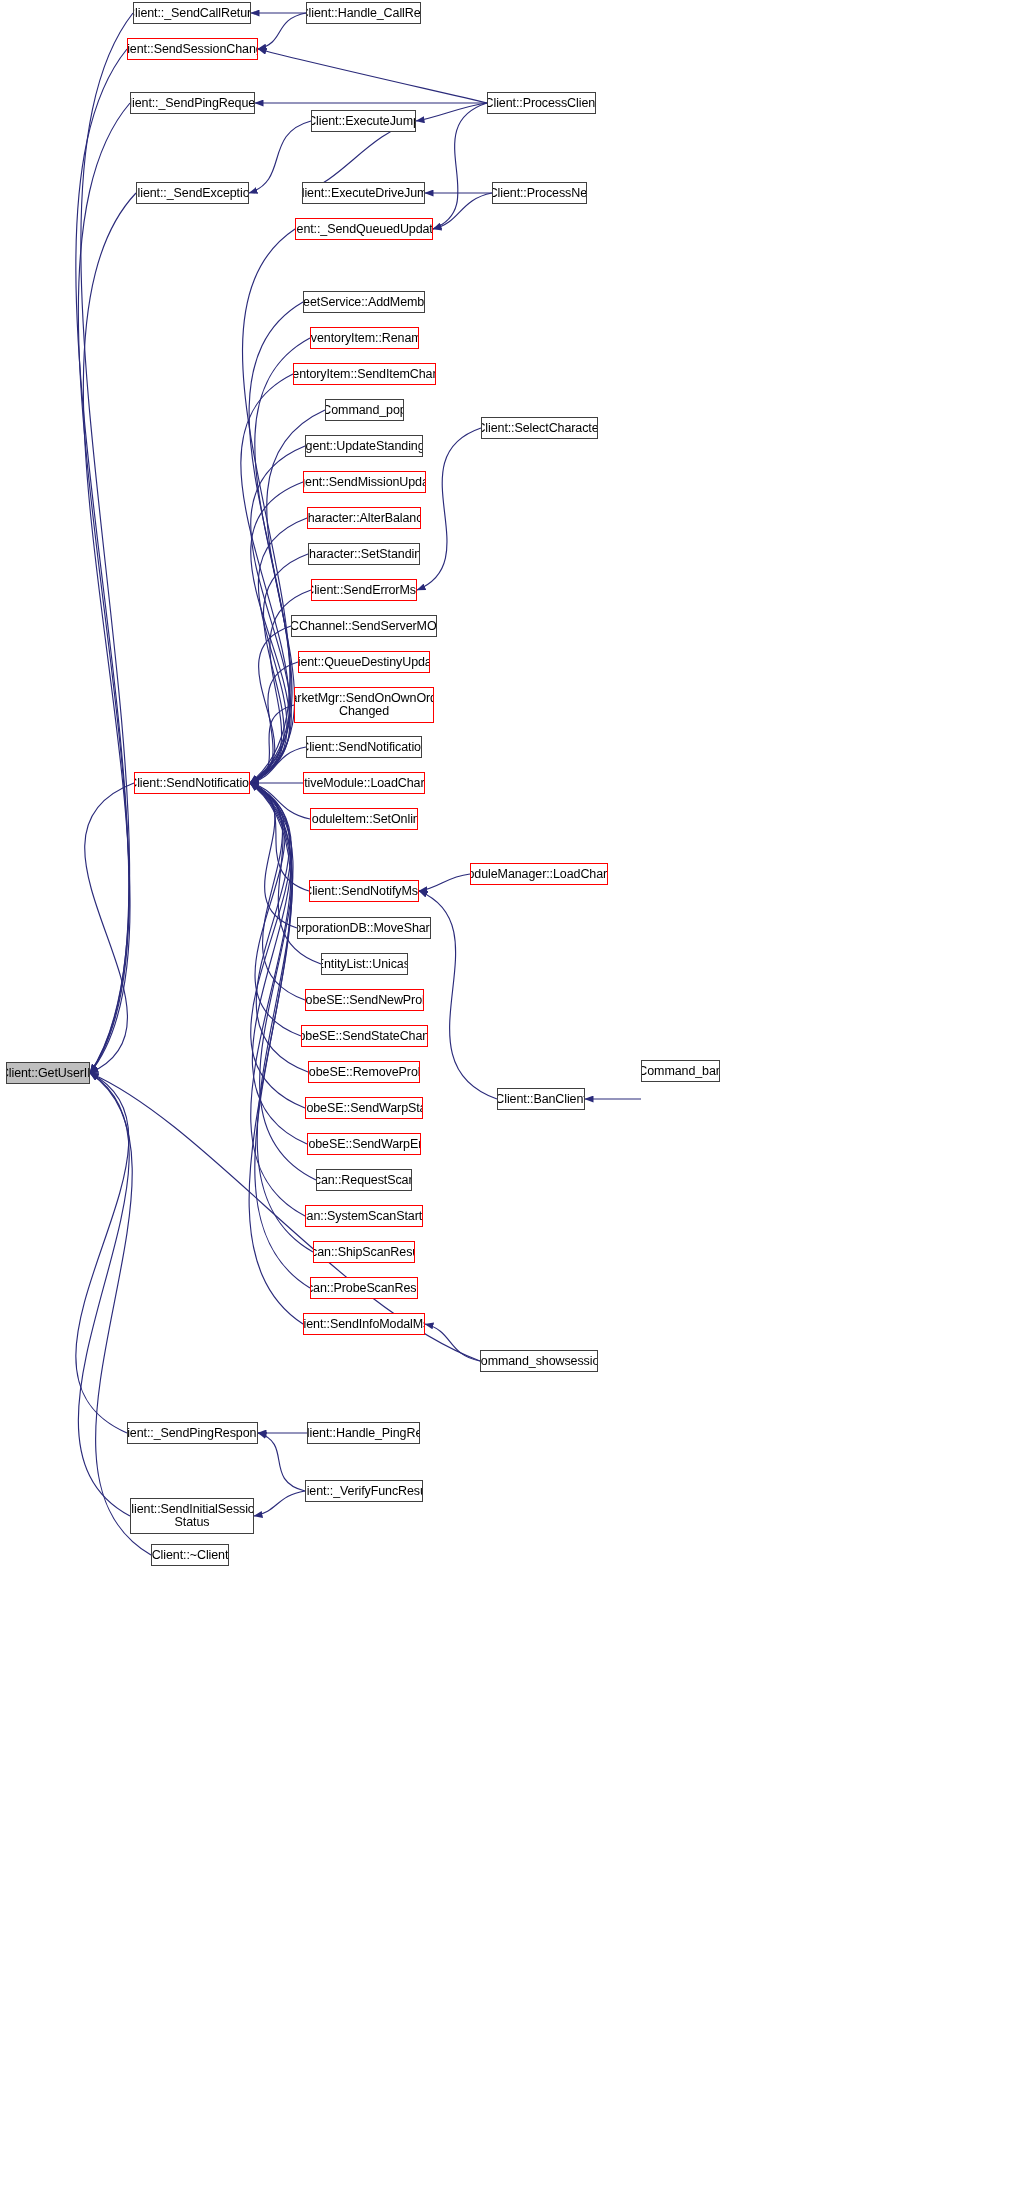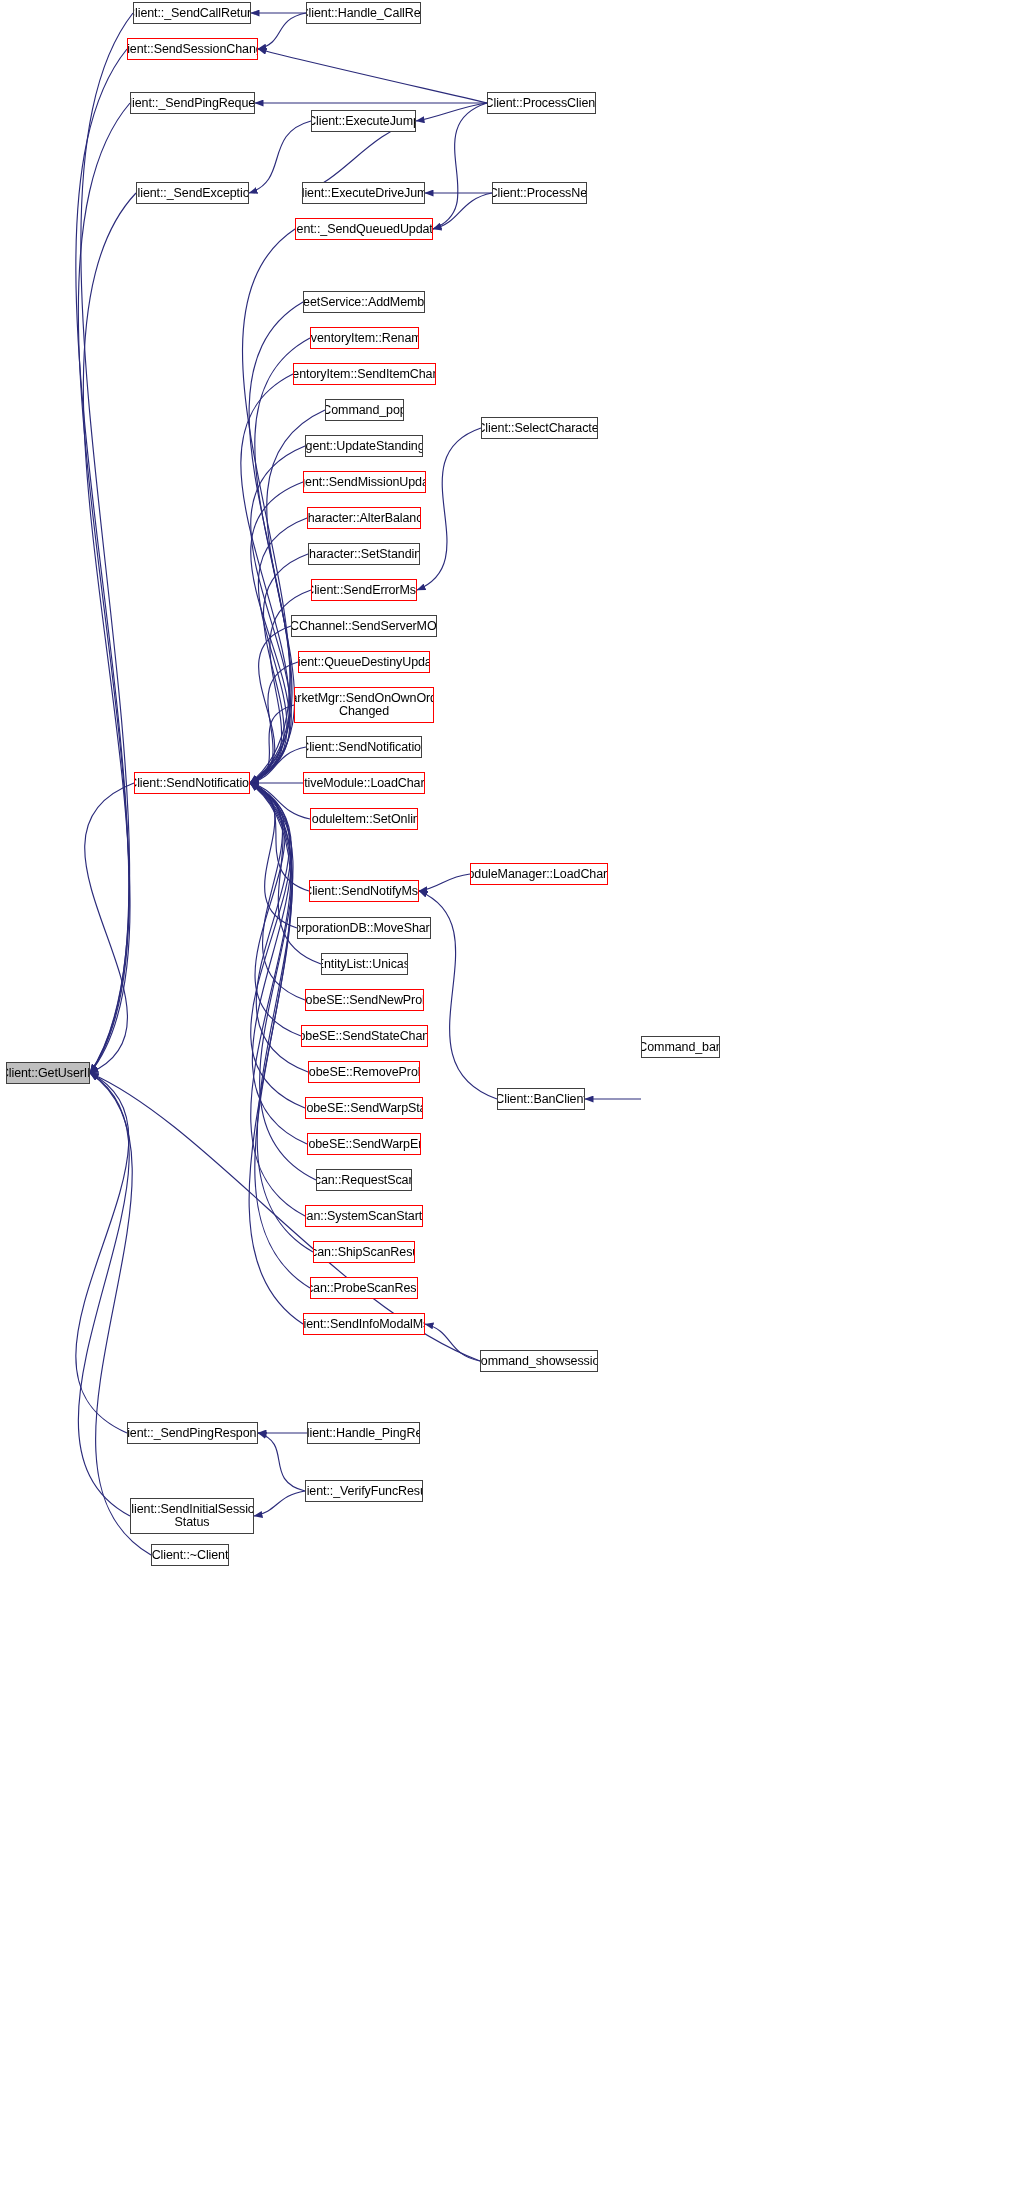--- a/index.html
+++ b/index.html
@@ -120,21 +120,21 @@
       <div class="node red" style="left: 301px; top: 1025px; width: 127px; height: 22px;">ProbeSE::SendStateChange</div>
       <div class="node red" style="left: 308px; top: 1061px; width: 112px; height: 22px;">ProbeSE::RemoveProbe</div>
       <div class="node red" style="left: 305px; top: 1097px; width: 118px; height: 22px;">ProbeSE::SendWarpStart</div>
       <div class="node red" style="left: 307px; top: 1133px; width: 114px; height: 22px;">ProbeSE::SendWarpEnd</div>
       <div class="node" style="left: 316px; top: 1169px; width: 96px; height: 22px;">Scan::RequestScans</div>
       <div class="node red" style="left: 305px; top: 1205px; width: 118px; height: 22px;">Scan::SystemScanStarted</div>
       <div class="node red" style="left: 313px; top: 1241px; width: 102px; height: 22px;">Scan::ShipScanResult</div>
       <div class="node red" style="left: 310px; top: 1277px; width: 108px; height: 22px;">Scan::ProbeScanResult</div>
       <div class="node red" style="left: 303px; top: 1313px; width: 122px; height: 22px;">Client::SendInfoModalMsg</div>
       <div class="node" style="left: 497px; top: 1088px; width: 88px; height: 22px;">Client::BanClient</div>
-      <div class="node" style="left: 641px; top: 1036px; width: 79px; height: 22px;">Command_ban</div>
+      <div class="node" style="left: 641px; top: 1060px; width: 79px; height: 22px;">Command_ban</div>
       <div class="node" style="left: 480px; top: 1350px; width: 118px; height: 22px;">Command_showsession</div>
       <div class="node focus" style="left: 6px; top: 1062px; width: 84px; height: 22px;">Client::GetUserID</div>
       <div class="node" style="left: 127px; top: 1422px; width: 131px; height: 22px;">Client::_SendPingResponse</div>
       <div class="node" style="left: 307px; top: 1422px; width: 113px; height: 22px;">Client::Handle_PingReq</div>
       <div class="node" style="left: 305px; top: 1480px; width: 118px; height: 22px;">Client::_VerifyFuncResult</div>
       <div class="node" style="left: 130px; top: 1498px; width: 124px; height: 36px;">Client::SendInitialSession
 Status</div>
       <div class="node" style="left: 151px; top: 1544px; width: 78px; height: 22px;">Client::~Client</div>
     </div>
 </div>

